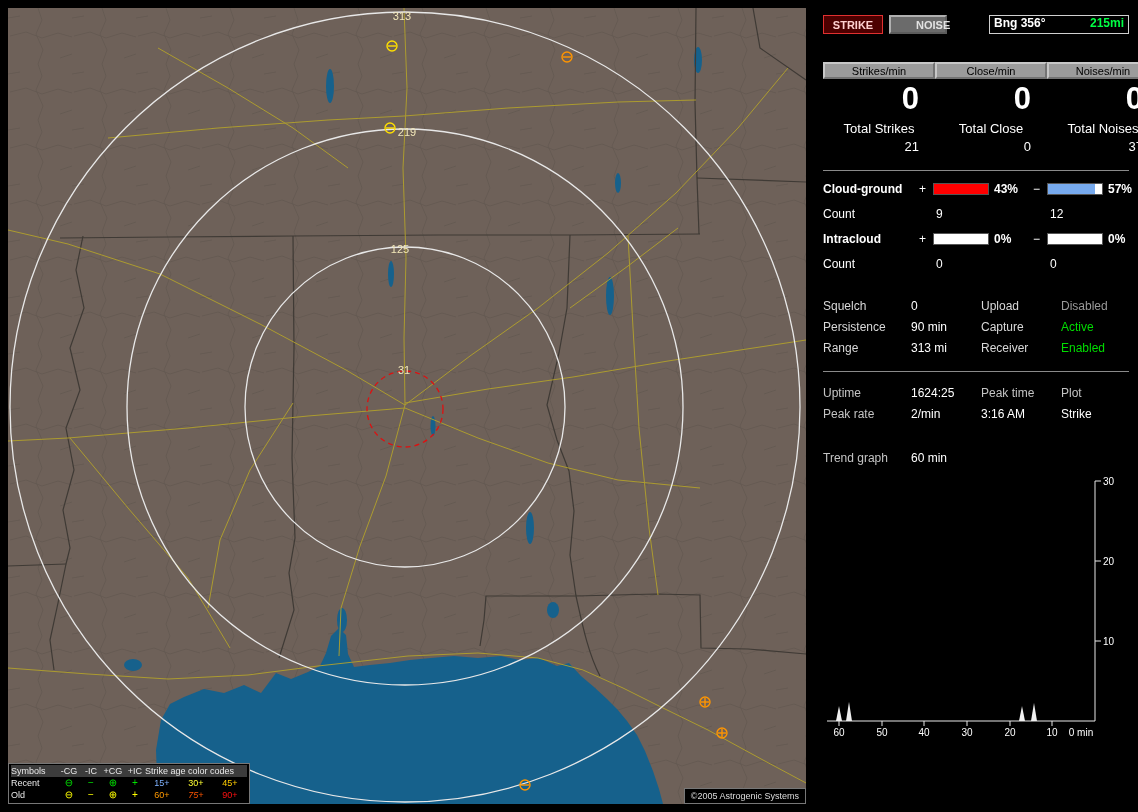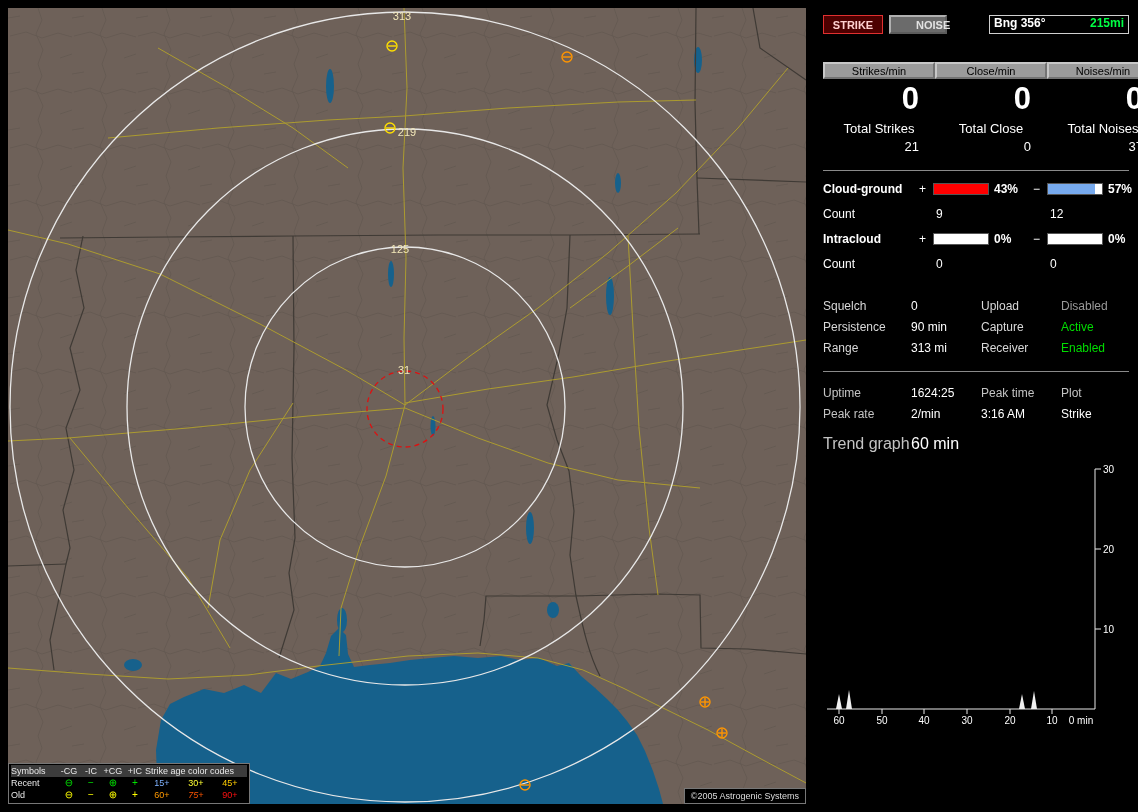--- a/index.html
+++ b/index.html
@@ -51,21 +51,21 @@
   .bar-fill { height:100%; }
   .count-val { padding-left:3px; }
 
   .timestamp-box { margin-top:26px; border:1px solid #999; padding:4px; font-size:15px; font-weight:bold; }
 
   .status-grid { display:grid; grid-template-columns:88px 70px 80px 1fr; row-gap:7px; margin-top:28px; font-size:12px; }
   .stats-grid  { display:grid; grid-template-columns:88px 70px 80px 1fr; row-gap:7px; margin-top:14px; font-size:12px; }
   .glabel { color:#d8d8d8; }
   .slabel { color:#c4c4c4; }
 
-  .trend-row { display:grid; grid-template-columns:88px 1fr; margin-top:14px; font-size:16px; }
+  .trend-row { display:grid; grid-template-columns:88px 1fr; margin-top:30px; font-size:12px; }
   .trend-svg { display:block; margin-top:10px; }
   .tick-label { fill:#fff; font-size:10px; font-family:"Liberation Sans",sans-serif; }
 </style>
 </head>
 <body>
 
 <div class="screen">
 
   <div class="map">
     <svg class="mapsvg" width="798" height="796" viewBox="0 0 798 796">

